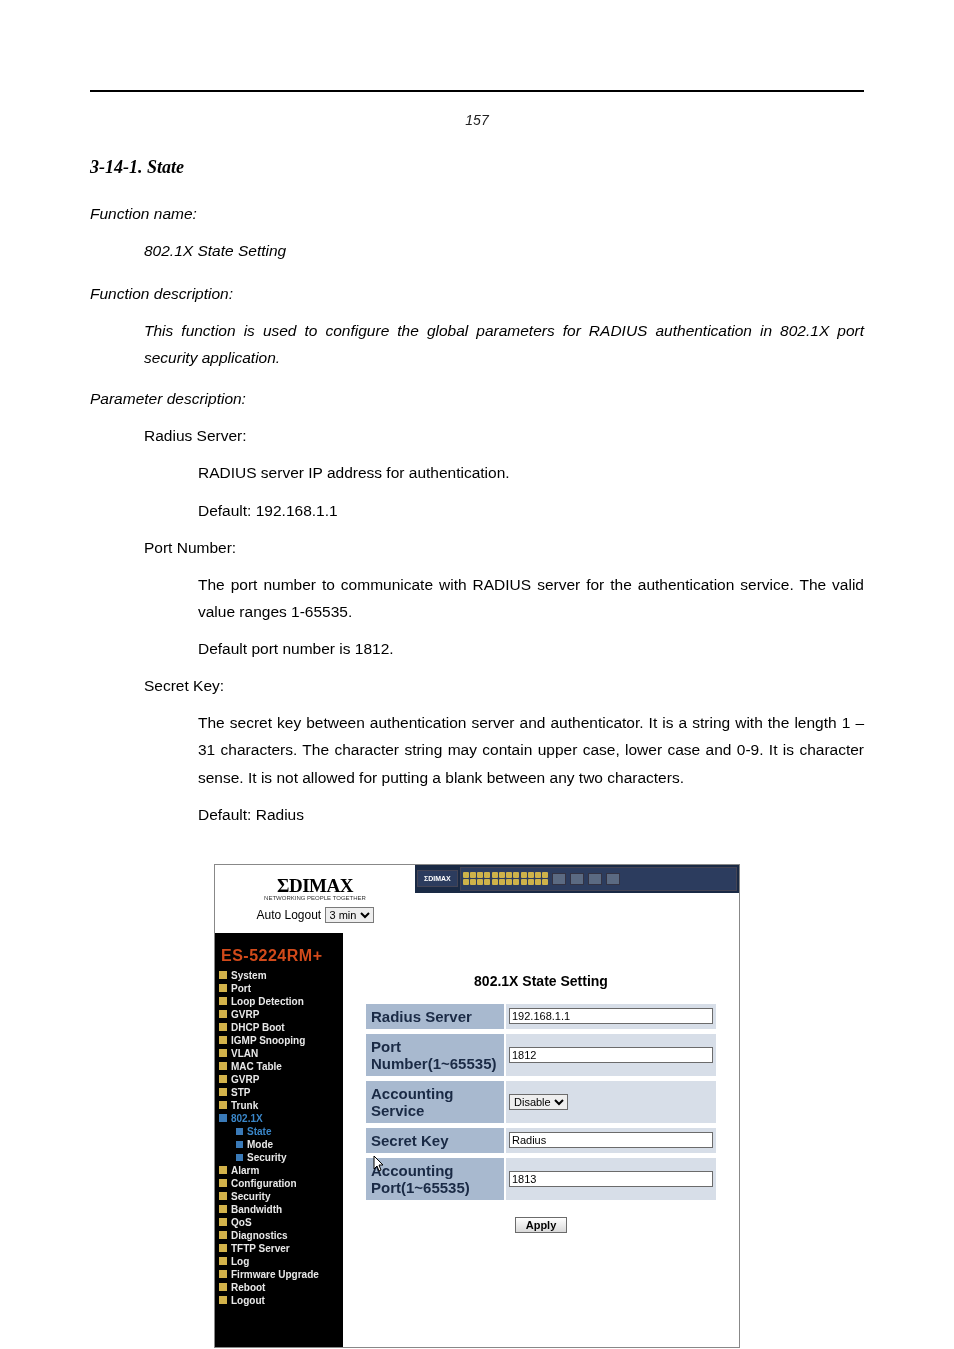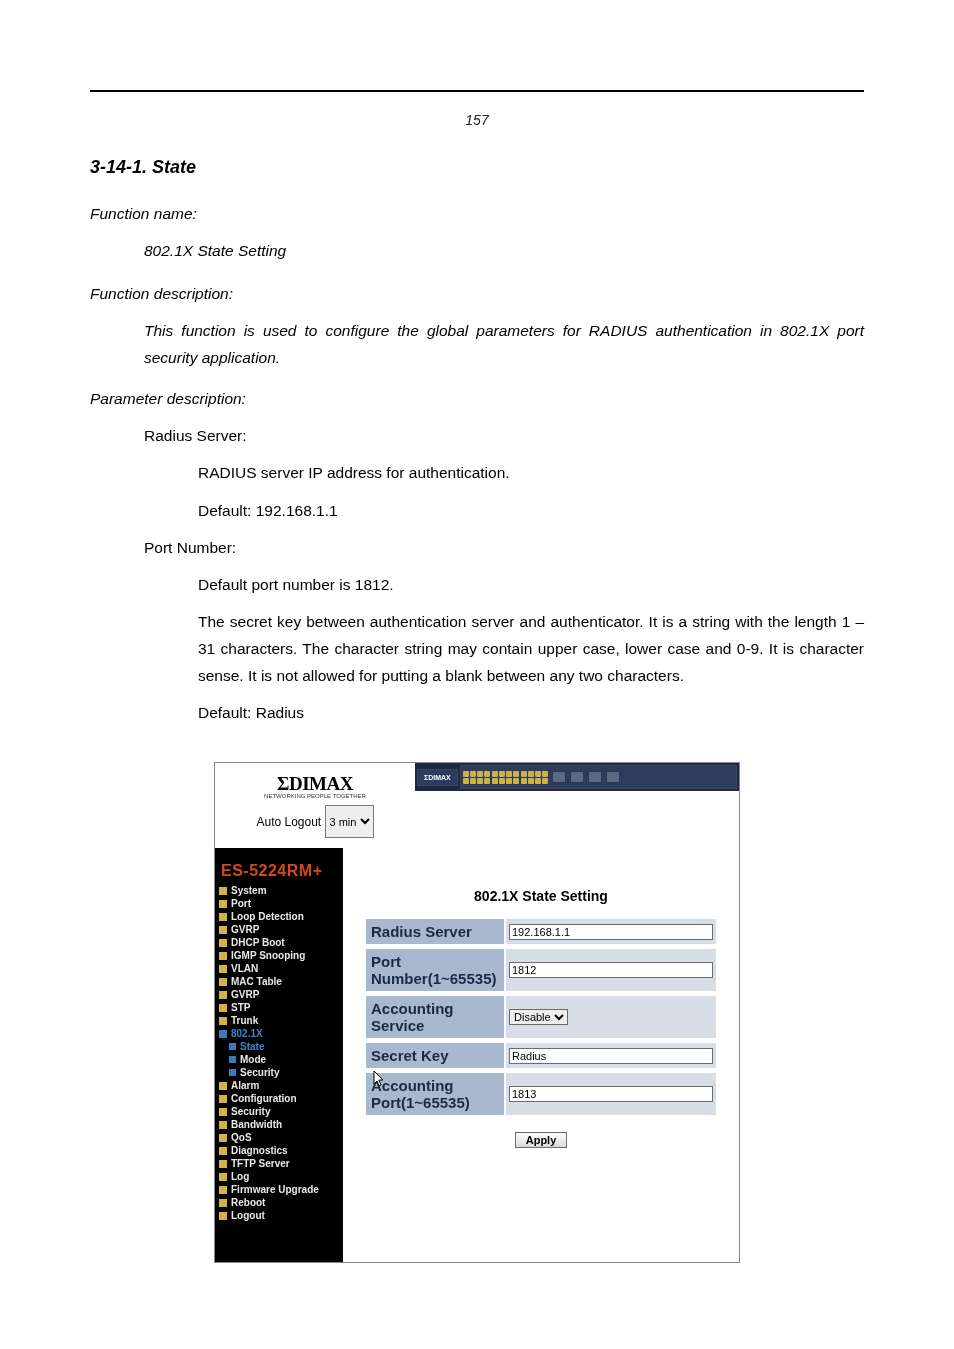--- a/index.html
+++ b/index.html
@@ -2,52 +2,52 @@
 <html><head>
 <meta charset="utf-8">
 <style>
   * { box-sizing: border-box; margin: 0; padding: 0; }
   body { width: 954px; height: 1349px; background: #fff; font-family: Arial, sans-serif; }
   .page { width: 954px; padding: 60px 90px 0 90px; }
   .hr-top { border: none; border-top: 2px solid #000; margin: 30px 0 20px 0; }
   .page-num { text-align: center; font-style: italic; font-size: 14px; margin-top: 6px; color: #222; }
   .body-text { font-size: 15.5px; line-height: 1.75; color: #000; }
   .body-text p { margin-bottom: 10px; }
-  .section-head { font-weight: bold; font-style: italic; font-size: 18px; margin: 24px 0 10px 0; text-align: justify; }
+  .section-head { font-weight: bold; font-style: italic; font-size: 18px; margin: 24px 0 10px 0; text-align: justify; font-family: Liberation Serif, serif; }
   .func-name { font-style: italic; margin-top: 16px; }
   .func-desc { font-style: italic; margin-left: 54px; margin-top: 6px; text-align: justify;}
   .param-label { font-style: italic; margin-top: 14px; }
   .param-desc { margin-left: 54px; margin-top: 6px; }
   .subparam { margin-left: 54px; }
   .justify { text-align: justify; }
 
   
   .shot-wrap { width: 526px; margin: 36px auto 10px auto; border: 1px solid #888; background:#fff;}
   .shot-top { display: flex; background:#fff; }
   .logo-cell { width: 200px; text-align:center; padding: 10px 0 4px 0; }
   .logo-main { font-weight: bold; font-size: 19px; letter-spacing: -0.5px; color:#000;}
   .logo-sigma { font-family: 'Times New Roman', serif; }
   .logo-sub { font-size:6px; color:#333; margin-top:-2px;}
   .auto-logout-row { width:200px; text-align:center; padding: 2px 0 10px 0; font-size:12px; }
-  .al-sel { font-size:11px; border:1px solid #7a7a7a; background:#eee; height:33px;}
+  .al-sel { font-size:11px; border:1px solid #7a7a7a; background:#eee; height:16px;}
   .device-hdr { background:#1a2a45; }
   .device-row { display:flex; align-items:center; padding:2px; gap:2px;}
   .hdr-logo { color:#fff; font-size:7px; font-weight:bold; background:#2c3c5e; padding:4px 6px; border:1px solid #445; }
   .port-panel { height:24px; flex:1; background:#2c3c5e; display:flex; gap:2px; align-items:center; padding:0 2px; border:1px solid #445;}
   .pg { display:flex; gap:1px;}
   .pp { width:6px; height:6px; background:#cdb24a; border-radius:1px; }
   .sp { width:14px; height:12px; background:#5b6a82; border:1px solid #334; margin-left:2px;}
 
   .shot-body { display:flex; min-height:400px;}
   .sb-left { width:128px; background:#000; padding:14px 0 40px 0;}
   .model { color:#d24a1a; font-weight:bold; font-size:16px; padding:0 6px 4px 6px; letter-spacing:0.5px;}
   .nav-item { display:flex; align-items:center; gap:4px; font-size:10px; font-weight:bold; color:#e8e8e8; padding:1px 4px; cursor:pointer;}
   .nav-item .sq { width:8px; height:8px; background:#d2b24a; flex-shrink:0;}
   .nav-item.blue .sq { background:#3a7ab8; }
-  .nav-item.sub { padding-left:14px;}
+  .nav-item.sub { padding-left:21px;}
   .nav-item.sub .sq { width:7px; height:7px;}
   .nav-item.active-parent { color:#3a86c8;}
   .nav-item.active { color:#3a86c8;}
   .sb-right { flex:1; background:#fff; padding:22px 22px 30px 22px; position:relative;}
   .panel-title { text-align:center; font-weight:bold; font-size:14px; margin:18px 0 14px 0; color:#000;}
   .frm-row { display:flex; margin-bottom:3px; }
   .frm-lbl { width:140px; background:#a8b9cf; font-size:15px; font-weight:bold; color:#1a2a45; padding:4px 5px; border:1px solid #fff; display:flex; align-items:center;}
   .frm-val { flex:1; background:#d7dee8; padding:2px 3px; border:1px solid #fff; display:flex; align-items:center;}
   .frm-val input[type=text]{ width:100%; font-size:11px; padding:1px 2px; border:1px solid #6b6b6b; background:#fff;}
   .frm-val select{ font-size:11px; border:1px solid #6b6b6b; background:#eee;}
@@ -71,22 +71,24 @@
     <p class="func-name"><span>Function description:</span></p>
     <p class="func-desc">This function is used to configure the global parameters for RADIUS authentication in 802.1X port security application.</p>
 
     <p class="param-label"><span>Parameter description:</span></p>
 
     <p class="param-desc">Radius Server:</p>
     <p class="subparam" style="margin-left:108px;">RADIUS server IP address for authentication.</p>
     <p class="subparam" style="margin-left:108px;">Default: 192.168.1.1</p>
 
     <p class="param-desc">Port Number:</p>
+    <p class="subparam justify" style="margin-left:108px;">The port number to communicate with RADIUS server for the authentication service. The valid value ranges 1-65535.</p>
     <p class="subparam" style="margin-left:108px;">Default port number is 1812.</p>
 
+    <p class="param-desc">Secret Key:</p>
     <p class="subparam justify" style="margin-left:108px;">The secret key between authentication server and authenticator. It is a string with the length 1 – 31 characters. The character string may contain upper case, lower case and 0-9. It is character sense. It is not allowed for putting a blank between any two characters.</p>
     <p class="subparam" style="margin-left:108px;">Default: Radius</p>
   </div>
 
   <div class="shot-wrap">
     <div class="shot-top">
       <div style="width:200px;">
         <div class="logo-cell">
           <div class="logo-main"><span class="logo-sigma">ΣDIMAX</span></div>
           <div class="logo-sub">NETWORKING PEOPLE TOGETHER</div>

